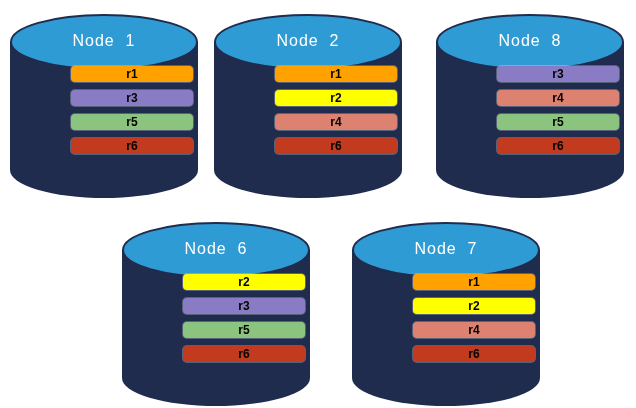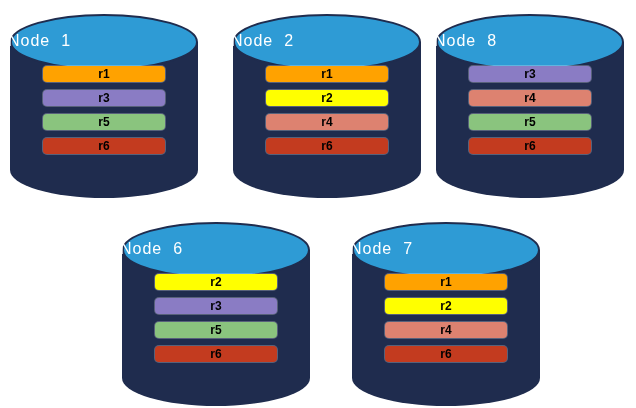--- a/index.html
+++ b/index.html
@@ -6,34 +6,34 @@
   body{
     width:636px;height:408px;position:relative;background:#ffffff;overflow:hidden;
     font-family:"Liberation Sans",sans-serif;
   }
   .node{
     position:absolute;width:192px;height:192px;
   }
   .cyl{position:absolute;left:0;top:0;width:192px;height:192px;}
   .node-title{
     position:absolute;left:0;top:22px;width:100%;
-    text-align:left;color:#ffffff;font-size:16px;letter-spacing:1px;
+    text-align:center;color:#ffffff;font-size:16px;letter-spacing:1px;
     white-space:pre;
   }
   .bars{
     position:absolute;left:35px;top:56px;width:122px;
   }
   .bar{
     width:122px;height:16px;margin-bottom:8px;border-radius:4px;
     text-align:center;font-size:12px;font-weight:bold;color:#000000;
-    line-height:16px;box-shadow:0 0 0 1px rgba(255,255,255,0.25);
+    line-height:16px;box-shadow:0 0 0 1px rgba(255,255,255,0.25);margin-left:28px;
   }
   
   #node1{left:8px;  top:10px;}
-  #node2{left:231px;top:10px;text-decoration:underline;}
+  #node2{left:212px;top:10px;text-decoration:underline;}
   #node3{left:434px;top:10px;}
   #node4{left:120px;top:218px;}
   #node5{left:350px;top:218px;}
 </style>
 </head>
 <body>
 
 <div class="node" id="node1">
   <svg class="cyl" viewBox="0 0 192 192">
     <path class="cyl-body" d="M2,32 V160 A94,28 0 0 0 190,160 V32 Z" fill="#1F2C4E"></path>

